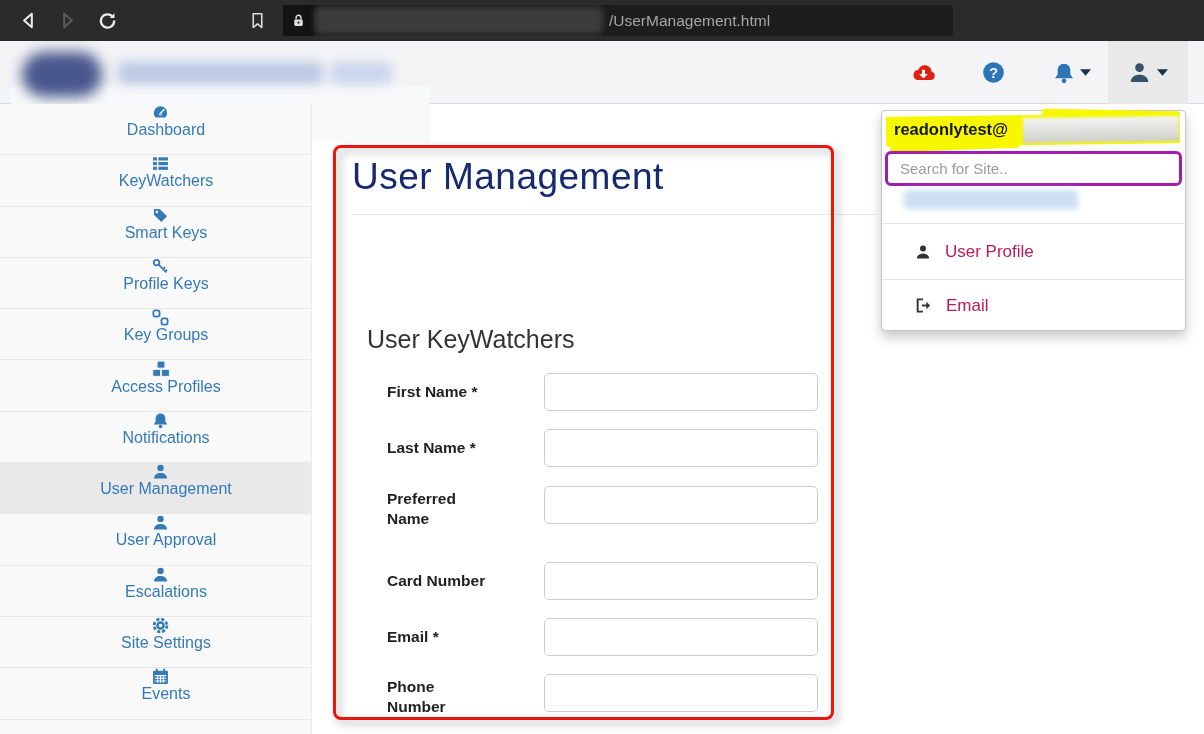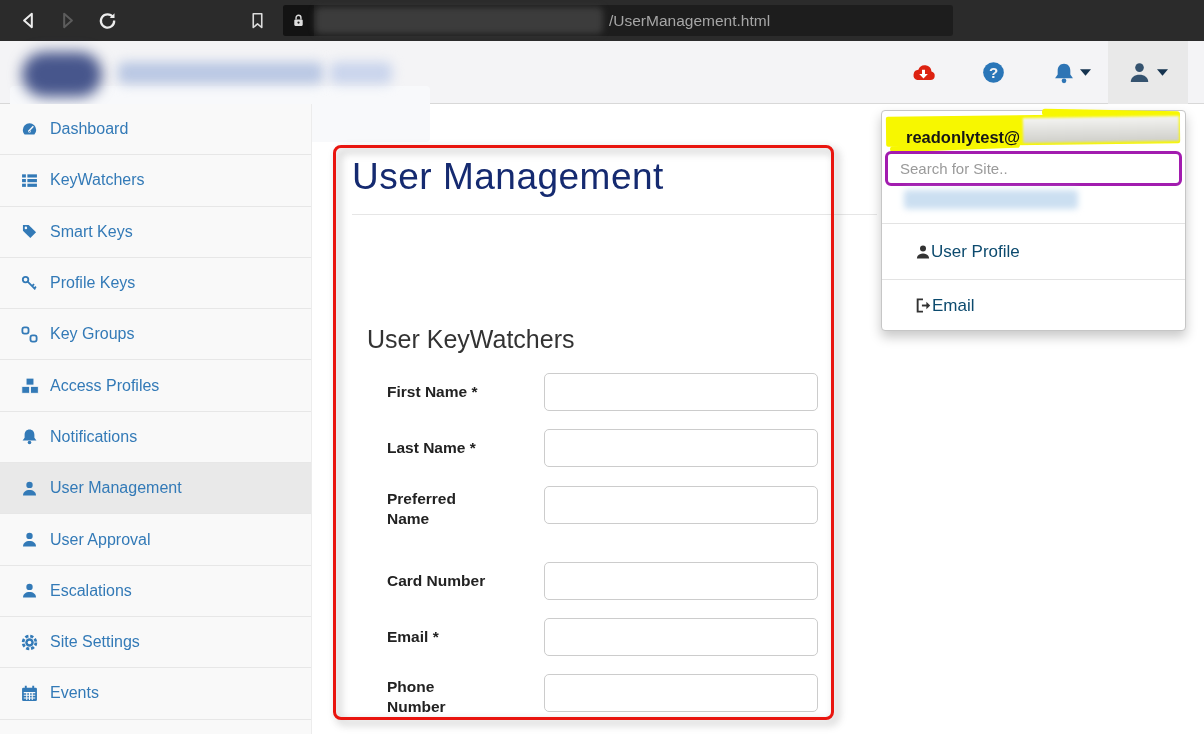--- a/index.html
+++ b/index.html
@@ -17,44 +17,44 @@
   .app-header{position:absolute;left:0;top:41px;width:1204px;height:63px;background:#f4f4f6;border-bottom:1px solid #d8d8d8;box-sizing:border-box;}
   .logo-box{position:absolute;left:10px;top:45px;width:420px;height:56px;background:#f8f9fb;border-radius:4px;}
   .logo-oval{position:absolute;left:22px;top:52px;width:80px;height:45px;background:#47568c;border-radius:24px;filter:blur(7px);}
   .logo-blur1{position:absolute;left:118px;top:62px;width:205px;height:22px;background:#b9c7e3;border-radius:6px;filter:blur(6px);}
   .logo-blur2{position:absolute;left:330px;top:62px;width:62px;height:22px;background:#c9d4ec;border-radius:6px;filter:blur(6px);}
   .hdr-btn{position:absolute;top:41px;height:63px;display:flex;align-items:center;justify-content:center;gap:5px;cursor:pointer;}
   .user-area{position:absolute;left:1108px;top:41px;width:80px;height:63px;background:#e9e9e9;display:flex;align-items:center;justify-content:center;gap:6px;cursor:pointer;}
 
   
   .sidebar{position:absolute;left:0;top:104px;width:312px;height:630px;background:#f9f9f9;border-right:1px solid #ececec;box-sizing:border-box;}
-  .side-item{height:51.3px;display:flex;align-items:center;padding-left:21px;border-bottom:1px solid #e7e7e7;color:#337ab7;font-size:16px;cursor:pointer;box-sizing:border-box;background:#f9f9f9;}
+  .side-item{height:51.3px;display:flex;align-items:center;padding-left:21px;border-bottom:1px solid #e7e7e7;color:#337ab7;font-size:16px;cursor:pointer;box-sizing:border-box;background:#f9f9f9;flex-direction:column;}
   .side-item.active{background:#e9e9e9;}
   .side-item .ic{width:29px;display:flex;align-items:center;color:#337ab7;flex:none;}
 
   
   .page-title{position:absolute;left:352px;top:156px;font-size:37px;font-weight:500;color:#152a70;letter-spacing:.5px;}
   .title-rule{position:absolute;left:352px;top:214px;width:525px;height:1px;background:#e6e6e6;}
   .section-title{position:absolute;left:367px;top:325px;font-size:25px;color:#333;}
   .red-box{position:absolute;left:333px;top:145px;width:501px;height:575px;border:3px solid #e9150f;border-radius:8px;filter:drop-shadow(4px 4px 4px rgba(70,70,70,.45));pointer-events:none;box-sizing:border-box;}
   .f-label{position:absolute;left:387px;width:104px;font-size:15.5px;font-weight:bold;color:#222;line-height:20px;}
   .f-input{position:absolute;left:544px;width:274px;height:38px;border:1px solid #ccc;border-radius:5px;box-sizing:border-box;background:#fff;font-size:15px;padding:0 10px;color:#333;outline:none;}
 
   
   .user-menu{position:absolute;left:881px;top:110px;width:305px;height:221px;background:#fff;border:1px solid #c6c6c6;border-radius:4px;box-shadow:0 6px 12px rgba(0,0,0,.22);box-sizing:border-box;}
   .hl-band{position:absolute;left:4px;top:4px;width:294px;height:30px;background:#f7f700;transform:rotate(-.7deg);border-radius:2px;}
   .hl-tail{position:absolute;left:8px;top:33px;width:130px;height:6px;background:#f7f700;transform:rotate(-2deg);border-radius:3px;}
   .hl-top{position:absolute;left:160px;top:-1px;width:138px;height:7px;background:#f7f700;transform:rotate(1deg);border-radius:3px;}
-  .menu-email{position:absolute;left:24px;top:9px;font-size:16.5px;font-weight:bold;color:#161616;margin-top:8px;}
+  .menu-email{position:absolute;left:12px;top:9px;font-size:16.5px;font-weight:bold;color:#161616;}
   .email-redact{position:absolute;left:141px;top:6px;width:156px;height:25px;background:linear-gradient(180deg,#f4f4f2,#cfcfca);filter:blur(1px);transform:rotate(-.8deg);}
   .site-search{position:absolute;left:3px;top:40px;width:297px;height:35px;border:3px solid #a21caf;border-radius:6px;box-sizing:border-box;font-size:15px;padding:0 12px;color:#555;outline:none;font-family:"Liberation Sans",sans-serif;}
   .site-search::placeholder{color:#9a9a9a;}
   .site-redact{position:absolute;left:22px;top:79px;width:174px;height:19px;background:#cbdff1;border-radius:3px;filter:blur(3px);}
   .menu-div{position:absolute;left:0;width:100%;height:1px;background:#e3e3e3;}
-  .menu-item{position:absolute;left:0;width:100%;display:flex;align-items:center;padding-left:33px;font-size:17px;color:#0c4a6e;cursor:pointer;box-sizing:border-box;}
+  .menu-item{position:absolute;left:0;width:100%;display:flex;align-items:center;padding-left:33px;gap:14px;font-size:17px;color:#be185d;cursor:pointer;box-sizing:border-box;}
 </style>
 </head>
 <body>
 
 <div id="screen">
 
   <div class="browser-bar">
     <div class="nav-ic" style="left:10px">
       <svg viewBox="0 0 16 16" width="19" height="19">
           <path d="M10.8 2.4 4.3 8l6.5 5.6z" fill="none" stroke="#ececec" stroke-width="1.7" stroke-linejoin="round"></path>

